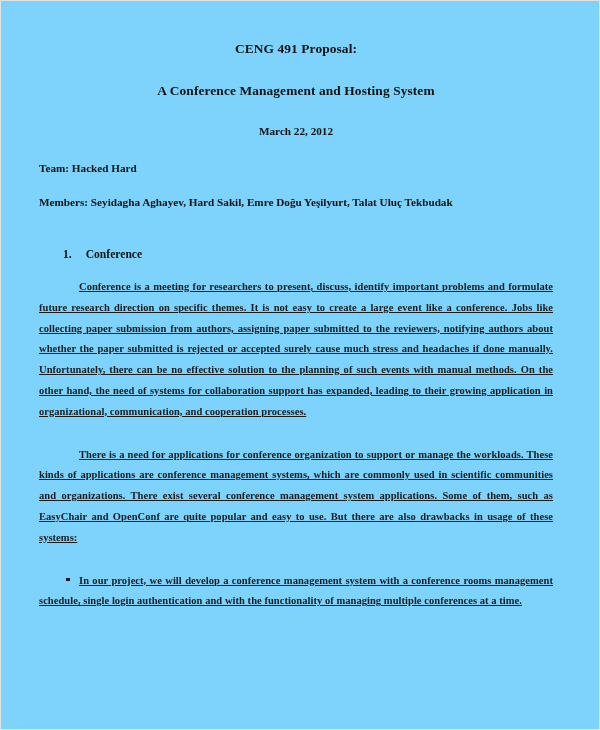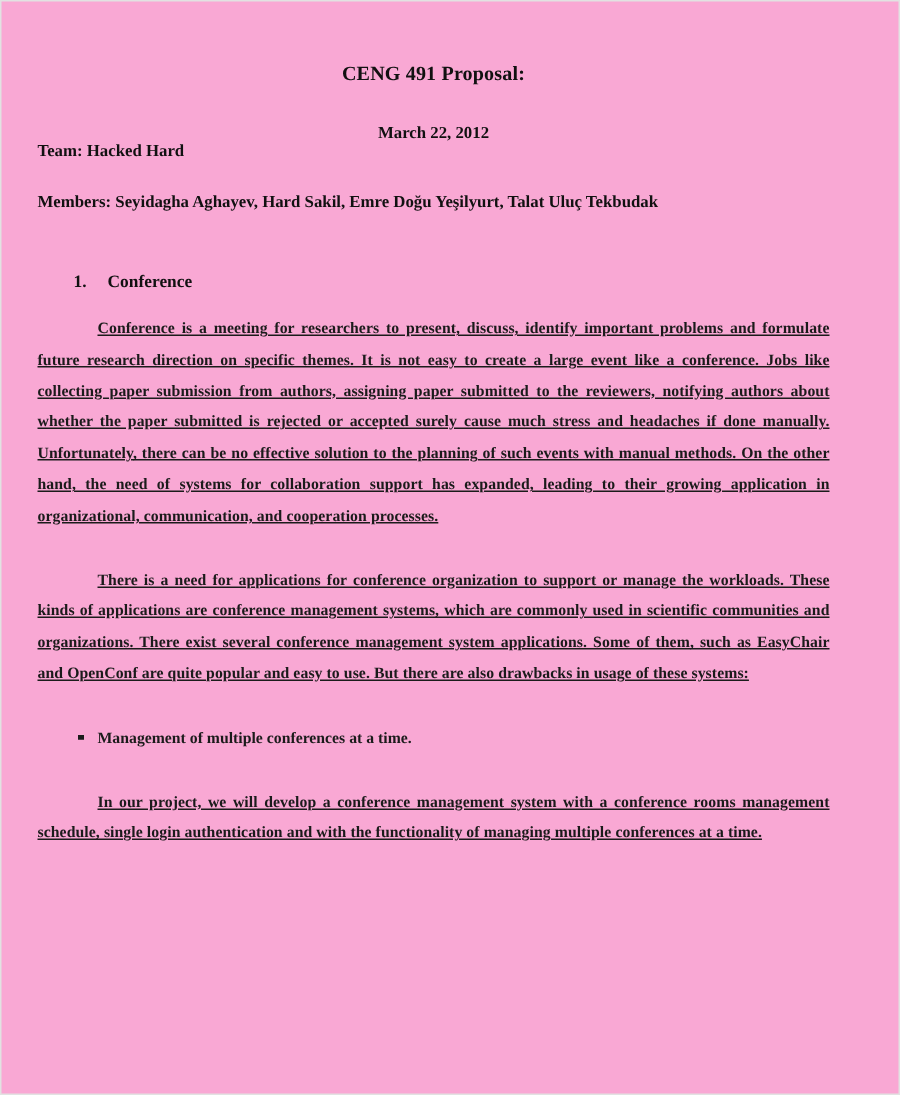--- a/index.html
+++ b/index.html
@@ -11,23 +11,23 @@
     width: 600px;
     height: 730px;
     overflow: hidden;
     font-family: "Liberation Serif", "DejaVu Serif", serif;
   }
   .page {
     position: relative;
     box-sizing: border-box;
     width: 600px;
     height: 730px;
-    background: #f9a8d4;
+    background: #7dd3fc;
     border: 1px solid #e2e2e2;
-    padding: 28px 46px 0 24px;
+    padding: 28px 46px 0 38px;
   }
   .doc-body {
     color: #1a1a1a;
   }
 
   
   .title-block {
     text-align: center;
   }
   .title-line {
@@ -44,20 +44,21 @@
     font-size: 11.2px;
     margin-top: 26px;
     color: #111111;
   }
 
   
   .meta-line {
     font-weight: bold;
     font-size: 11.2px;
     color: #111111;
+    margin-top: 25px;
   }
   .meta-members { margin-top: 22px; }
 
   
   .section-heading {
     font-weight: bold;
     font-size: 11.6px;
     color: #111111;
     margin-top: 40px;
     margin-left: 24px;
@@ -108,20 +109,21 @@
   ul.bullets li:last-child { margin-bottom: 0; }
 </style>
 </head>
 <body>
 
 <div class="page">
   <div class="doc-body">
 
     <div class="title-block">
       <div class="title-line title-main">CENG 491 Proposal:</div>
+      <div class="title-line title-sub">A Conference Management and Hosting System</div>
       <div class="title-date">March 22, 2012</div>
     </div>
 
     <div class="meta-line meta-team">Team: Hacked Hard</div>
 
     <div class="meta-line meta-members">Members: Seyidagha Aghayev, Hard Sakil, Emre Doğu Yeşilyurt, Talat Uluç Tekbudak</div>
 
     <div class="section-heading">
       <span>1.</span>
       <span>Conference</span>
@@ -130,20 +132,19 @@
     <p class="body-par par-first">Conference is a meeting for researchers to present, discuss, identify important problems and formulate future research direction on specific themes. It is not easy to create a large event like a conference. Jobs like collecting paper submission from authors, assigning paper submitted to the reviewers, notifying authors about whether the paper submitted is rejected or accepted surely cause much stress and headaches if done manually. Unfortunately, there can be no effective solution to the planning of such events with manual methods. On the other hand, the need of systems for collaboration support has expanded, leading to their growing application in organizational, communication, and cooperation processes.</p>
 
     <p class="body-par par-second">There is a need for applications for conference organization to support or manage the workloads. These kinds of applications are conference management systems, which are commonly used in scientific communities and organizations. There exist several conference management system applications. Some of them, such as EasyChair and OpenConf are quite popular and easy to use. But there are also drawbacks in usage of these systems:</p>
 
     <ul class="bullets">
       <li>
         <span class="bullet-mark"></span>
       </li>
       <li>
         <span class="bullet-mark"></span>
-        <span>Management of multiple conferences at a time.</span>
       </li>
     </ul>
 
     <p class="body-par par-closing">In our project, we will develop a conference management system with a conference rooms management schedule, single login authentication and with the functionality of managing multiple conferences at a time.</p>
 
   </div>
 </div>
 
 </body></html>

